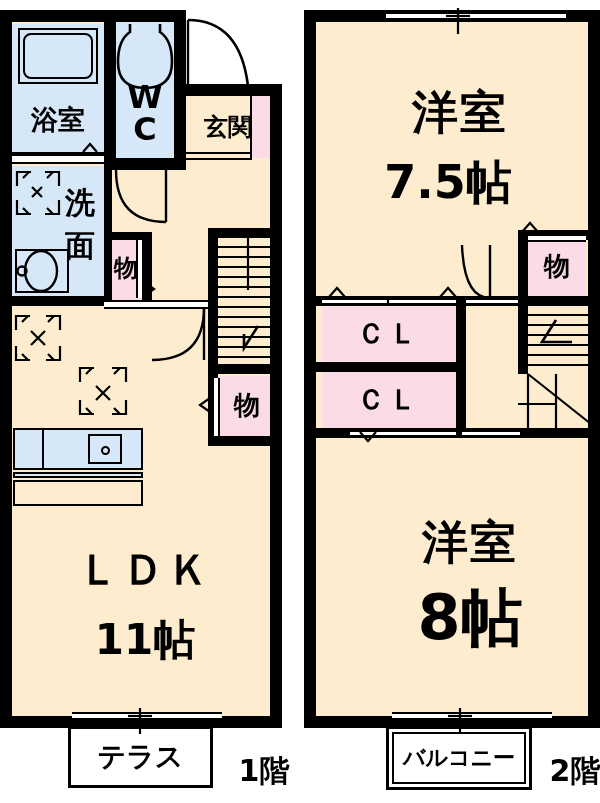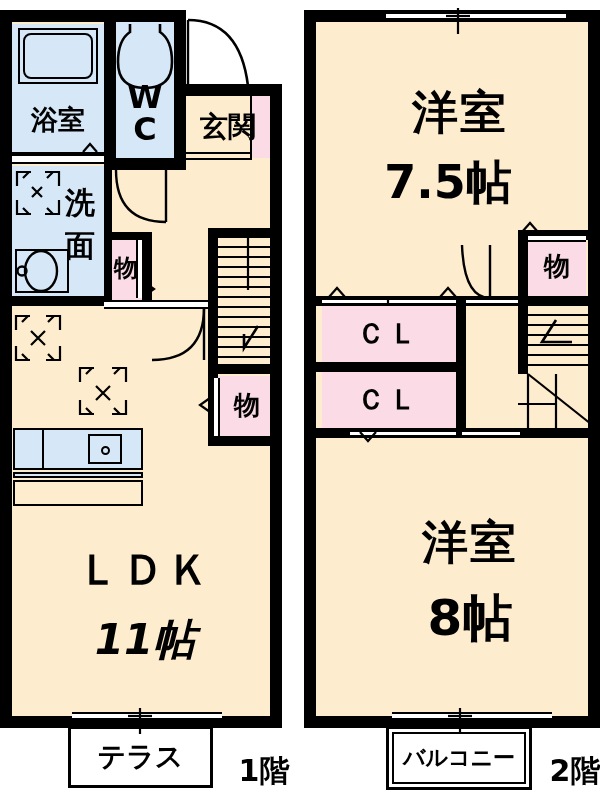--- a/index.html
+++ b/index.html
@@ -52,21 +52,21 @@
     <div class="abs" style="left:18px;top:28px;width:80px;height:56px;border:2px solid #000;background:#d6e8f8;"></div>
     <div class="abs" style="left:23px;top:33px;width:70px;height:46px;border:2px solid #000;border-radius:8px;background:#d6e8f8;"></div>
     <div class="lbl jp" style="left:12px;top:100px;width:92px;height:40px;font-size:27px;">浴室</div>
 
     <div class="abs f-water" style="left:116px;top:18px;width:58px;height:142px;"></div>
     <div class="lbl jp" style="left:116px;top:80px;width:58px;height:34px;font-size:32px;">W</div>
     <div class="lbl jp" style="left:116px;top:112px;width:58px;height:34px;font-size:32px;">C</div>
 
     <div class="abs f-floor" style="left:182px;top:96px;width:70px;height:62px;"></div>
     <div class="abs f-closet" style="left:252px;top:96px;width:28px;height:62px;"></div>
-    <div class="lbl jp" style="left:188px;top:105px;width:80px;height:44px;font-size:28px;text-align:right;">玄関</div>
+    <div class="lbl jp" style="left:188px;top:105px;width:80px;height:44px;font-size:24px;text-align:right;">玄関</div>
 
     <div class="abs f-water" style="left:12px;top:166px;width:92px;height:132px;"></div>
 
     <div class="abs" style="left:17px;top:172px;width:42px;height:42px;"></div>
 
     <div class="abs" style="left:15px;top:249px;width:54px;height:44px;border:2px solid #000;background:#d6e8f8;"></div>
     <div class="lbl jp" style="left:58px;top:185px;width:44px;height:36px;font-size:30px;">洗</div>
     <div class="lbl jp" style="left:58px;top:228px;width:44px;height:36px;font-size:30px;">面</div>
 
     <div class="abs f-closet" style="left:110px;top:238px;width:32px;height:62px;"></div>
@@ -78,21 +78,21 @@
     <div class="abs f-floor" style="left:216px;top:236px;width:62px;height:128px;"></div>
 
     <div class="abs f-water" style="left:13px;top:428px;width:130px;height:42px;border:2px solid #000;"></div>
     <div class="abs tline" style="left:42px;top:430px;width:2px;height:38px;"></div>
     <div class="abs" style="left:88px;top:434px;width:34px;height:30px;border:2px solid #000;background:#d6e8f8;"></div>
     <div class="abs" style="left:101px;top:446px;width:9px;height:9px;border:2px solid #000;border-radius:50%;background:#d6e8f8;"></div>
     <div class="abs f-water" style="left:13px;top:472px;width:130px;height:6px;border:2px solid #000;"></div>
     <div class="abs" style="left:13px;top:480px;width:130px;height:26px;border:2px solid #000;background:#fdeccd;"></div>
 
     <div class="lbl jp" style="left:60px;top:545px;width:170px;height:50px;font-size:42px;letter-spacing:3px;">ＬＤＫ</div>
-    <div class="lbl jp" style="left:60px;top:615px;width:170px;height:50px;font-size:42px;font-style:italic;">11帖</div>
+    <div class="lbl jp" style="left:60px;top:615px;width:170px;height:50px;font-size:42px;">11帖</div>
 
     <div class="abs wall" style="left:0px;top:10px;width:12px;height:718px;"></div>
 
     <div class="abs wall" style="left:0px;top:10px;width:180px;height:12px;"></div>
 
     <div class="abs wall" style="left:174px;top:10px;width:12px;height:78px;"></div>
 
     <div class="abs wall" style="left:174px;top:84px;width:108px;height:12px;"></div>
 
     <div class="abs wall" style="left:270px;top:84px;width:12px;height:644px;"></div>
@@ -154,21 +154,21 @@
 
     <div class="abs f-closet" style="left:322px;top:306px;width:134px;height:56px;"></div>
     <div class="lbl jp" style="left:322px;top:306px;width:134px;height:56px;font-size:28px;letter-spacing:4px;">ＣＬ</div>
 
     <div class="abs f-closet" style="left:322px;top:372px;width:134px;height:56px;"></div>
     <div class="lbl jp" style="left:322px;top:372px;width:134px;height:56px;font-size:28px;letter-spacing:4px;">ＣＬ</div>
 
     <div class="abs f-floor" style="left:462px;top:300px;width:60px;height:132px;"></div>
 
     <div class="lbl jp" style="left:390px;top:515px;width:160px;height:56px;font-size:46px;letter-spacing:2px;">洋室</div>
-    <div class="lbl jp" style="left:390px;top:590px;width:160px;height:56px;font-size:50px;">8帖</div>
+    <div class="lbl jp" style="left:390px;top:590px;width:160px;height:56px;font-size:62px;">8帖</div>
 
     <div class="abs wall" style="left:304px;top:10px;width:12px;height:718px;"></div>
     <div class="abs wall" style="left:304px;top:10px;width:296px;height:12px;"></div>
     <div class="abs wall" style="left:588px;top:10px;width:12px;height:718px;"></div>
     <div class="abs wall" style="left:304px;top:716px;width:296px;height:12px;"></div>
 
     <div class="abs win" style="left:386px;top:12px;width:180px;height:8px;"></div>
 
     <div class="abs wall" style="left:518px;top:230px;width:10px;height:74px;"></div>
     <div class="abs wall" style="left:518px;top:230px;width:70px;height:10px;"></div>

